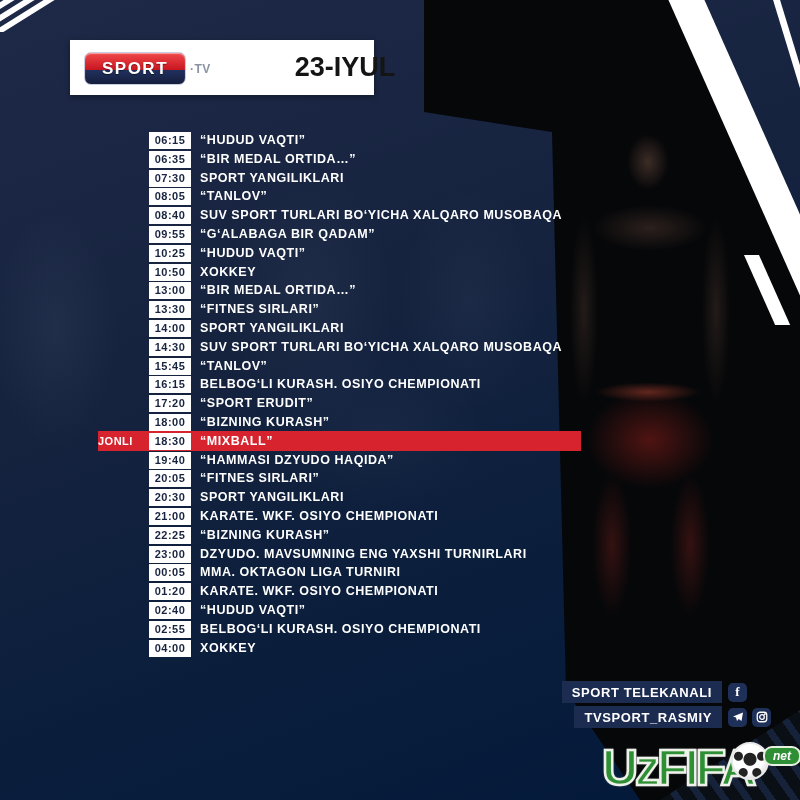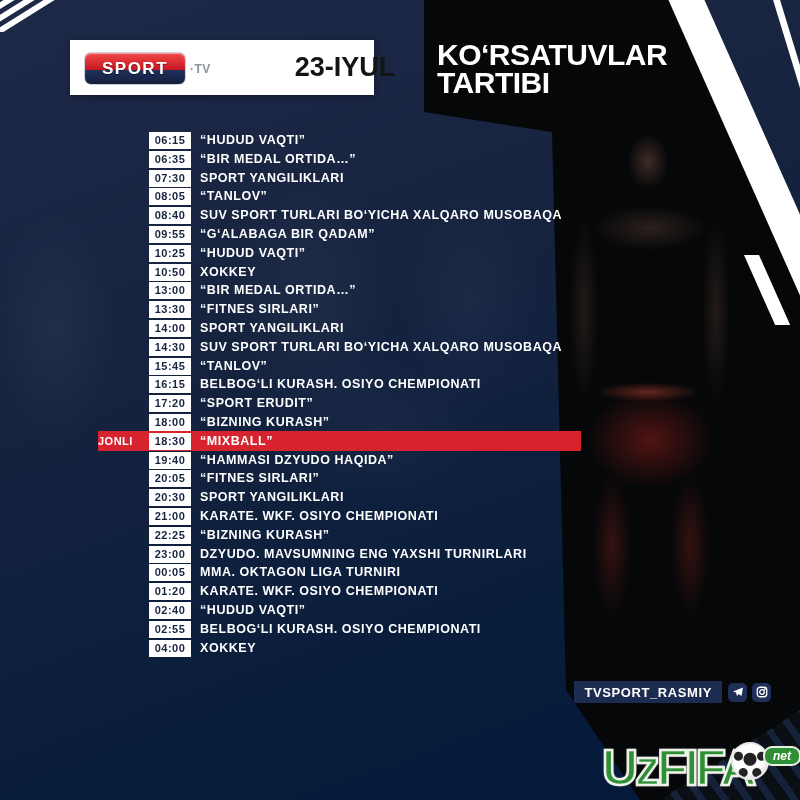--- a/index.html
+++ b/index.html
@@ -109,24 +109,20 @@
   <header class="topbar">
     <div class="logo">
       <div class="logo-box">
         <span>SPORT</span>
       </div>
       <span class="logo-tv">·TV</span>
     </div>
     <div class="date">23-IYUL</div>
   </header>
 
-  <div class="title">
-    <div>KO‘RSATUVLAR</div>
-    <div>TARTIBI</div>
-  </div>
 
   <div id="rows" class="rows">
       <div class="row">
 
     <span class="time">06:15</span>
     <span class="prog">“HUDUD VAQTI”</span>
   </div>
       <div class="row">
 
     <span class="time">06:35</span>
@@ -259,20 +255,30 @@
     <span class="prog">BELBOG‘LI KURASH. OSIYO CHEMPIONATI</span>
   </div>
       <div class="row">
 
     <span class="time">04:00</span>
     <span class="prog">XOKKEY</span>
   </div>
     </div>
 
   <div id="social" class="social">
+      <div class="social-row">
+    <div class="social-bar">
+      <span class="social-label">SPORT TELEKANALI</span>
+    </div>
+    <div class="social-icons">
+          <span class="tile">
+            <span class="glyph-f">f</span>
+          </span>
+        </div>
+  </div>
       <div class="social-row">
     <div class="social-bar">
       <span class="social-label">TVSPORT_RASMIY</span>
     </div>
     <div class="social-icons">
           <span class="tile">
             <svg width="12" height="12" viewBox="0 0 24 24">
               <path fill="#fff" d="M22 3 2 11l6 2.2 2 7 3.4-4.4 5.6 4.2z"></path>
             </svg>
           </span>

